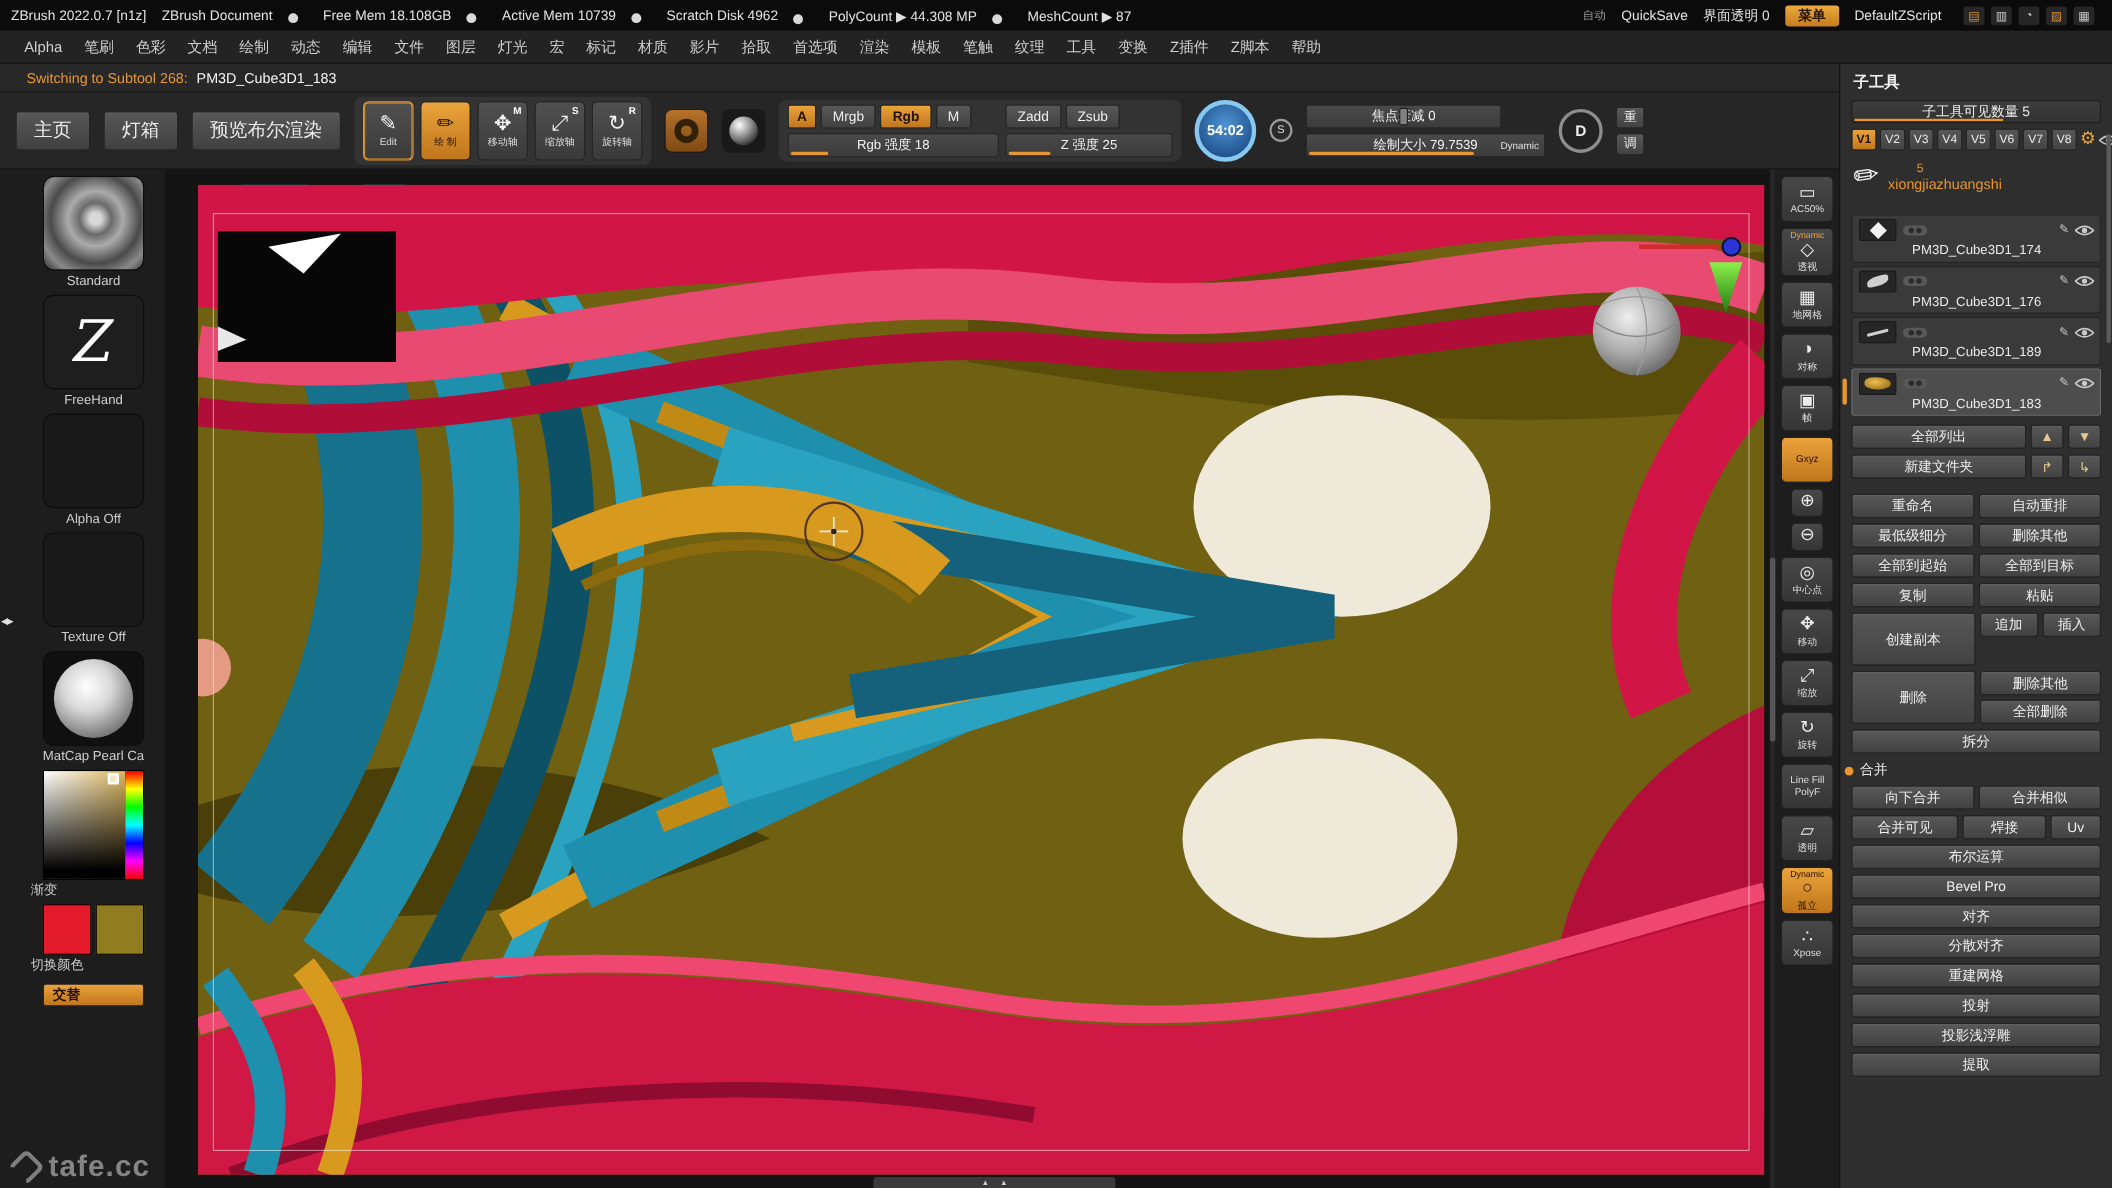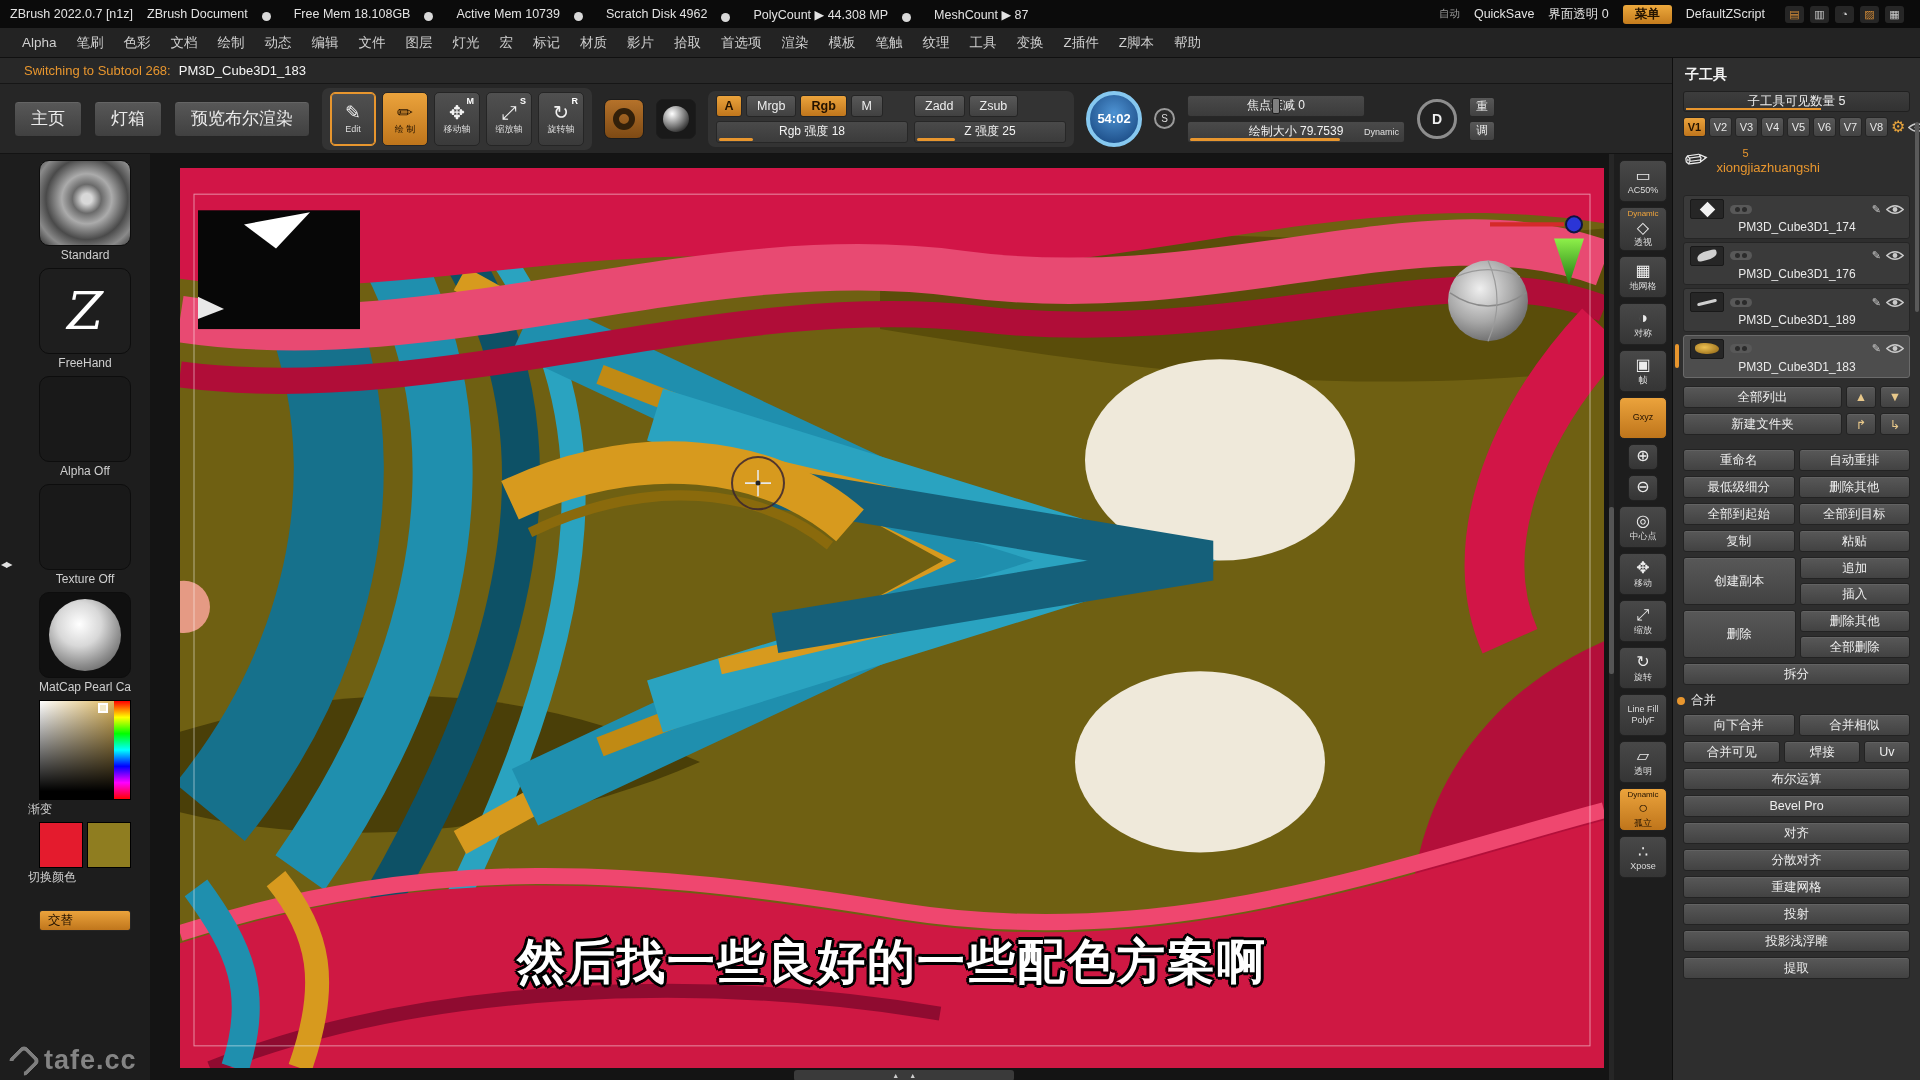--- a/index.html
+++ b/index.html
@@ -72,21 +72,21 @@
   .th-free .z{font-family:"DejaVu Serif",serif;font-style:italic;font-size:52px;color:#fff;line-height:1}
   .th-dark{background:#191919}
   .th-matcap{background:#101010;display:flex;align-items:center;justify-content:center}
   .th-matcap i{width:72px;height:72px;border-radius:50%;background:radial-gradient(circle at 42% 35%,#ffffff,#d8d8d8 35%,#8f8f8f 65%,#4c4c4c 95%)}
   .picker{width:92px;height:100px;position:relative;border:1px solid #000;flex:0 0 auto}
   .sat{position:absolute;left:0;top:0;bottom:0;right:16px;background:linear-gradient(to bottom,rgba(0,0,0,0),#000 92%),linear-gradient(to right,#ffffff,#dcb65e)}
   .hue{position:absolute;right:0;top:0;bottom:0;width:16px;background:linear-gradient(to bottom,#f00,#ff0,#0f0,#0ff,#00f,#f0f,#f00)}
   .sel-sq{position:absolute;left:58px;top:2px;width:10px;height:10px;border:2px solid #fff;background:#f3e9c9}
   .swatches{display:flex;gap:4px;width:92px;height:46px;flex:0 0 auto}
   .swatch{flex:1;border:1px solid #000}
-  .alt-btn{width:92px;height:21px;margin-top:20px;display:flex;align-items:center;justify-content:flex-start;padding:0 8px;background:linear-gradient(#eba33c,#c0761c);border:1px solid #252525;border-radius:3px;color:#241300;font-size:12.5px;font-weight:normal}
+  .alt-btn{width:92px;height:21px;margin-top:4px;display:flex;align-items:center;justify-content:flex-start;padding:0 8px;background:linear-gradient(#eba33c,#c0761c);border:1px solid #252525;border-radius:3px;color:#241300;font-size:12.5px;font-weight:bold}
 
   
   .canvas-wrap{flex:1;position:relative;background:#141414;min-width:0}
   .doc{position:absolute;left:30px;top:14px;right:10px;bottom:14px;background:#000}
   .doc svg{position:absolute;inset:0;width:100%;height:100%}
   .subtitle{position:absolute;left:0;right:0;bottom:74px;text-align:center;font-size:48px;font-weight:bold;color:#fff;letter-spacing:2px;
     text-shadow:-3px 0 0 #000,3px 0 0 #000,0 -3px 0 #000,0 3px 0 #000,-2px -2px 0 #000,2px 2px 0 #000,-2px 2px 0 #000,2px -2px 0 #000}
   .hscroll{position:absolute;bottom:1px;left:44%;width:220px;height:11px;background:#3a3a3a;border-radius:3px;display:flex;align-items:center;justify-content:center;gap:10px;color:#cfcfcf;font-size:7px}
   .vscroll{position:absolute;right:0;top:0;bottom:0;width:5px;background:#262626}
   .vscroll i{position:absolute;top:38%;height:18%;left:0;right:0;background:#555;border-radius:2px}
@@ -414,21 +414,20 @@
                 <path d="M1276,108 Q1308,94 1340,108" stroke="#9a9a9a" stroke-width="1.2" fill="none"></path>
                 <path d="M1308,92 Q1326,132 1308,172" stroke="#9a9a9a" stroke-width="1.2" fill="none"></path>
               </g>
               <rect x="14" y="26" width="1396" height="846" fill="none" stroke="#ffffff" stroke-opacity="0.5"></rect>
               <g>
                 <circle cx="578" cy="313" r="26" fill="none" stroke="#3a2430" stroke-width="2" opacity="0.85"></circle>
                 <path d="M578,300 L578,326 M565,313 L591,313" stroke="#e8e8e8" stroke-width="1.6"></path>
                 <circle cx="578" cy="313" r="2.5" fill="#222"></circle>
               </g>
             </svg>
-            <div class="subtitle">然后找一些良好的一些配色方案啊</div>
           </div>
           <div class="hscroll">
             <span>▲</span>
             <span>▲</span>
           </div>
           <div class="vscroll">
               <i></i>
             </div>
         </div>
 
@@ -642,21 +641,21 @@
       <div class="grid-row">
         <span class="rp-btn">全部到起始</span>
         <span class="rp-btn">全部到目标</span>
       </div>
       <div class="grid-row">
         <span class="rp-btn">复制</span>
         <span class="rp-btn">粘贴</span>
       </div>
       <div class="grid-row">
         <span class="rp-btn tall">创建副本</span>
-        <span style="flex:1;display:flex;flex-direction:column;gap:4px">
+        <span style="flex:1;display:flex;flex-direction:row;gap:4px">
           <span class="rp-btn">追加</span>
           <span class="rp-btn">插入</span>
         </span>
       </div>
       <div class="grid-row">
         <span class="rp-btn tall">删除</span>
         <span style="flex:1;display:flex;flex-direction:column;gap:4px">
           <span class="rp-btn">删除其他</span>
           <span class="rp-btn">全部删除</span>
         </span>

